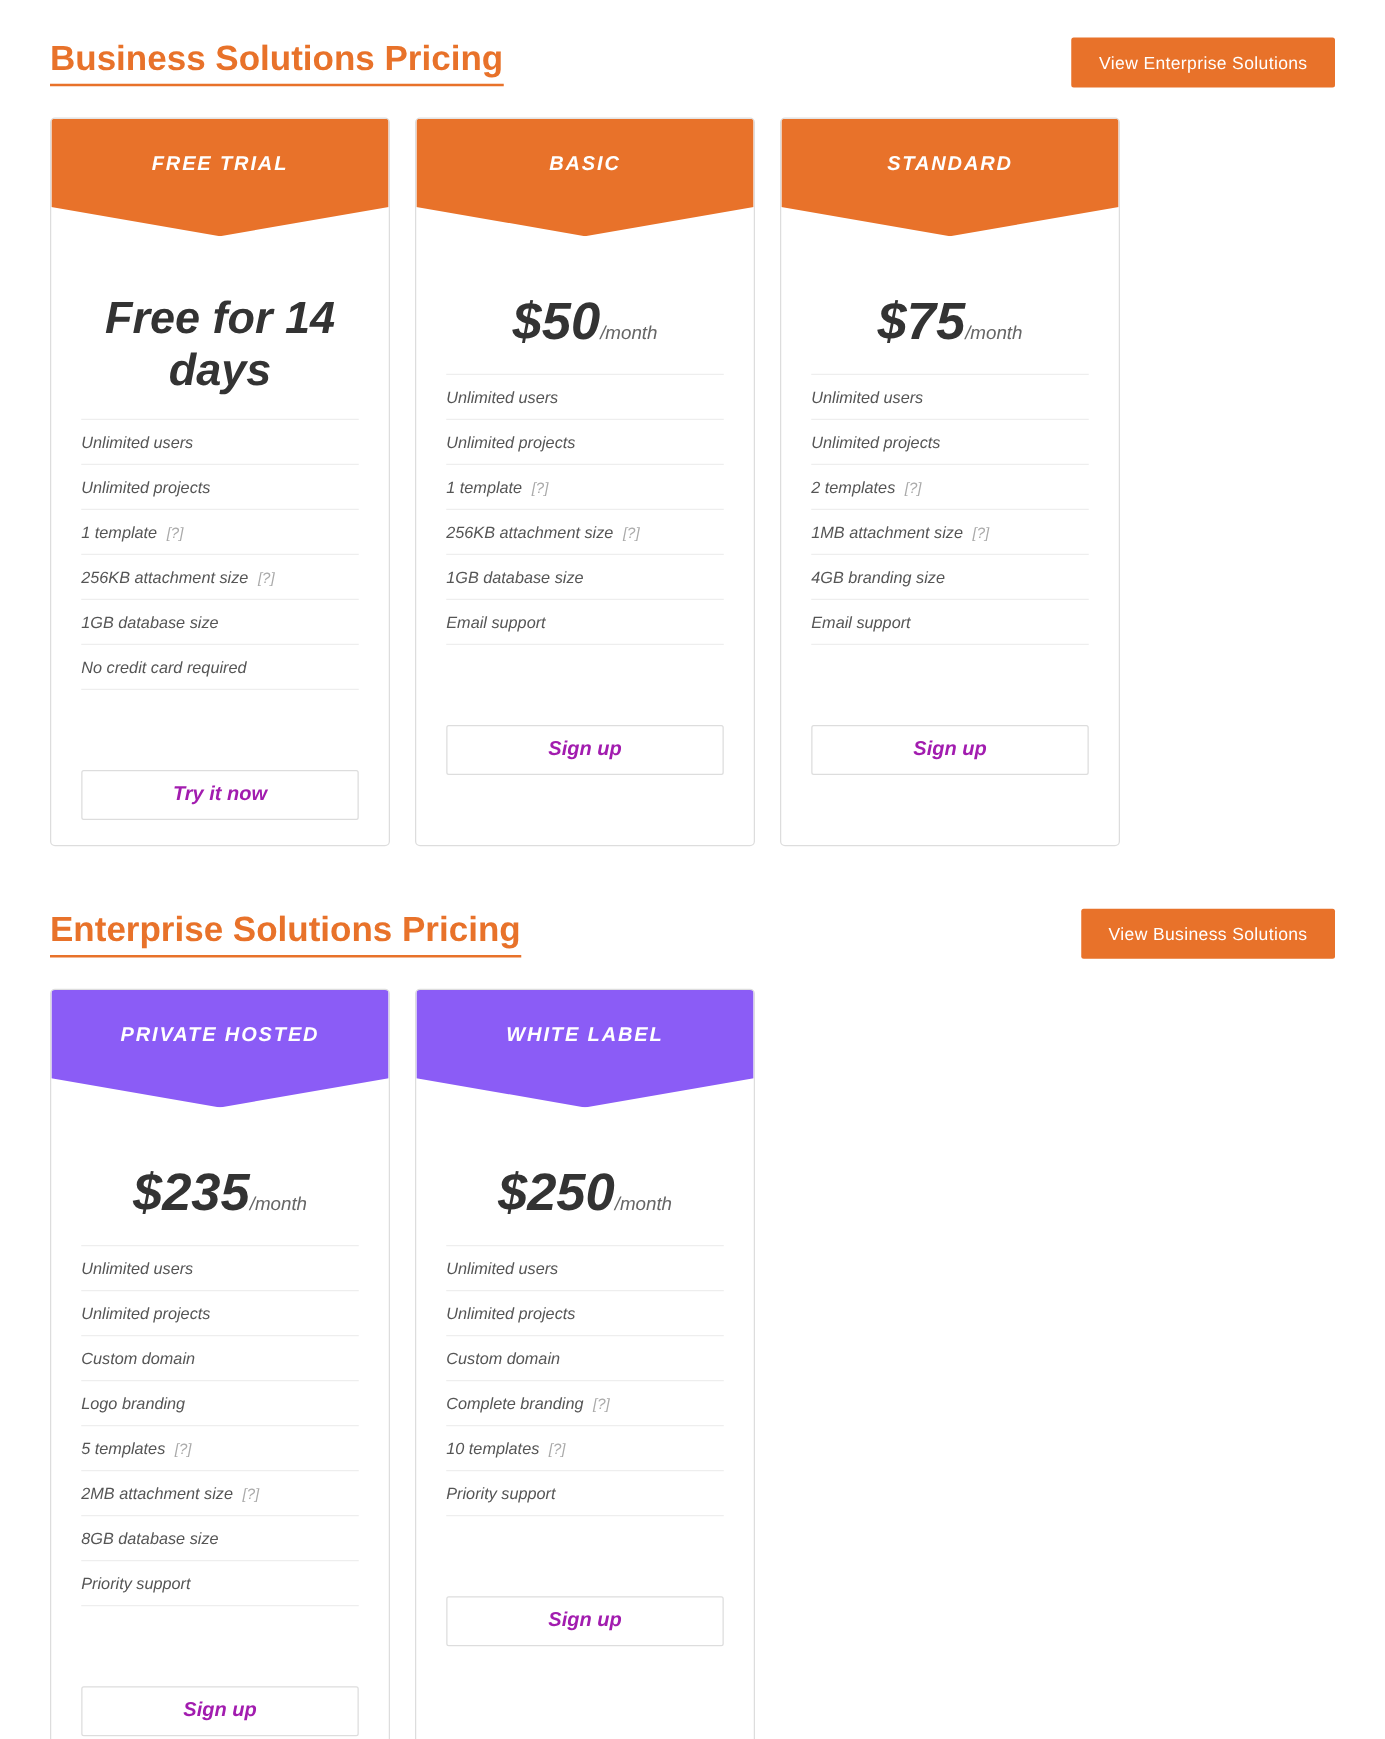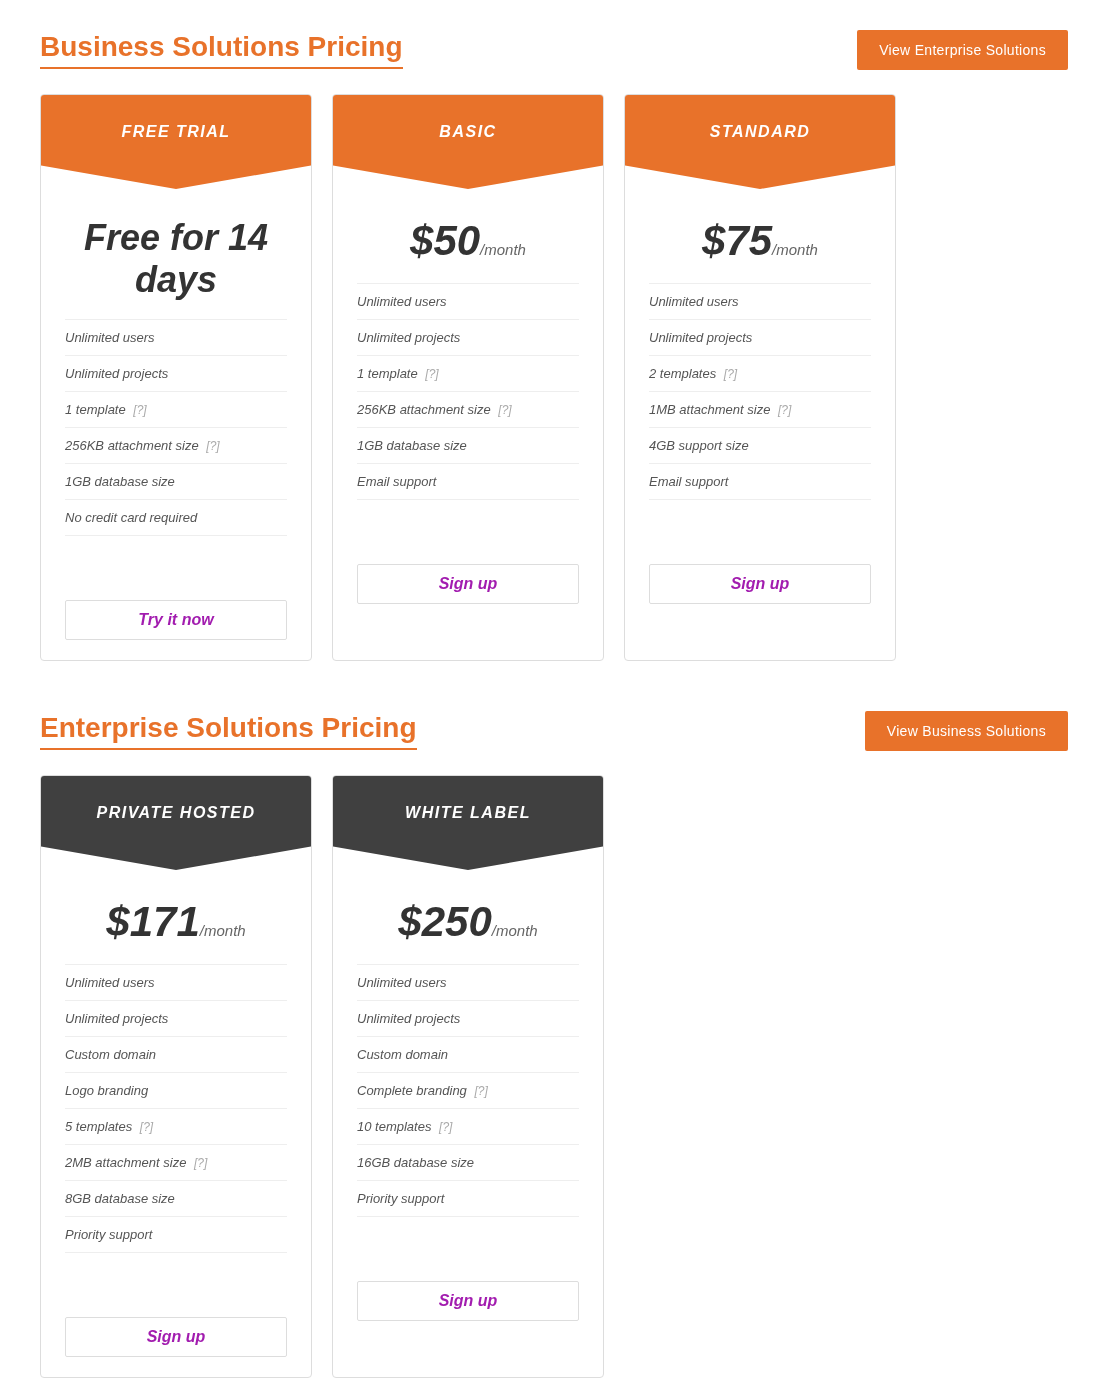--- a/index.html
+++ b/index.html
@@ -57,38 +57,38 @@
 
     .plan-header {
       padding: 28px 20px 20px;
       text-align: center;
       position: relative;
       clip-path: polygon(0 0, 100% 0, 100% 75%, 50% 100%, 0 75%);
       padding-bottom: 48px;
     }
 
     .plan-header-orange { background: #e8722a; }
-    .plan-header-red { background: #404040; }
+    .plan-header-red { background: #8b5cf6; }
 
     .plan-header-title {
       color: #fff;
       font-size: 16px;
       font-weight: 700;
       letter-spacing: 1.5px;
       text-transform: uppercase;
     }
 
     .plan-body {
       padding: 20px 24px 0;
     }
 
     .plan-price {
       text-align: center;
       margin-bottom: 18px;
-      margin-top: 8px;
+      margin-top: 24px;
     }
 
     .plan-price .amount {
       font-size: 42px;
       font-weight: 700;
       color: #333;
     }
 
     .plan-price .period {
       font-size: 15px;
@@ -197,42 +197,42 @@
       <div class="plan-header plan-header-orange">
         <span class="plan-header-title">STANDARD</span>
       </div>
       <div class="plan-body">
         <div class="plan-price"><span class="amount">$75</span><span class="period">/month</span></div>
         <ul class="plan-features">
           <li>Unlimited users</li>
           <li>Unlimited projects</li>
           <li>2 templates  <span class="help">[?]</span></li>
           <li>1MB attachment size  <span class="help">[?]</span></li>
-          <li>4GB support size</li>
+          <li>4GB branding size</li>
           <li>Email support</li>
         </ul>
       </div>
       <div class="plan-cta">
         <a href="#">Sign up</a>
       </div>
     </div>
   </div>
 
 <div class="section-header section-divider">
   <h2 class="section-title">Enterprise Solutions Pricing</h2>
   <button class="view-btn">View Business Solutions</button>
 </div>
 
 <div class="plans-grid" id="enterprise-plans">
     <div class="plan-card">
       <div class="plan-header plan-header-red">
         <span class="plan-header-title">PRIVATE HOSTED</span>
       </div>
       <div class="plan-body">
-        <div class="plan-price"><span class="amount">$171</span><span class="period">/month</span></div>
+        <div class="plan-price"><span class="amount">$235</span><span class="period">/month</span></div>
         <ul class="plan-features">
           <li>Unlimited users</li>
           <li>Unlimited projects</li>
           <li>Custom domain</li>
           <li>Logo branding</li>
           <li>5 templates  <span class="help">[?]</span></li>
           <li>2MB attachment size  <span class="help">[?]</span></li>
           <li>8GB database size</li>
           <li>Priority support</li>
         </ul>
@@ -247,21 +247,20 @@
         <span class="plan-header-title">WHITE LABEL</span>
       </div>
       <div class="plan-body">
         <div class="plan-price"><span class="amount">$250</span><span class="period">/month</span></div>
         <ul class="plan-features">
           <li>Unlimited users</li>
           <li>Unlimited projects</li>
           <li>Custom domain</li>
           <li>Complete branding  <span class="help">[?]</span></li>
           <li>10 templates  <span class="help">[?]</span></li>
-          <li>16GB database size</li>
           <li>Priority support</li>
         </ul>
       </div>
       <div class="plan-cta">
         <a href="#">Sign up</a>
       </div>
     </div>
   </div>
 
 </body></html>

